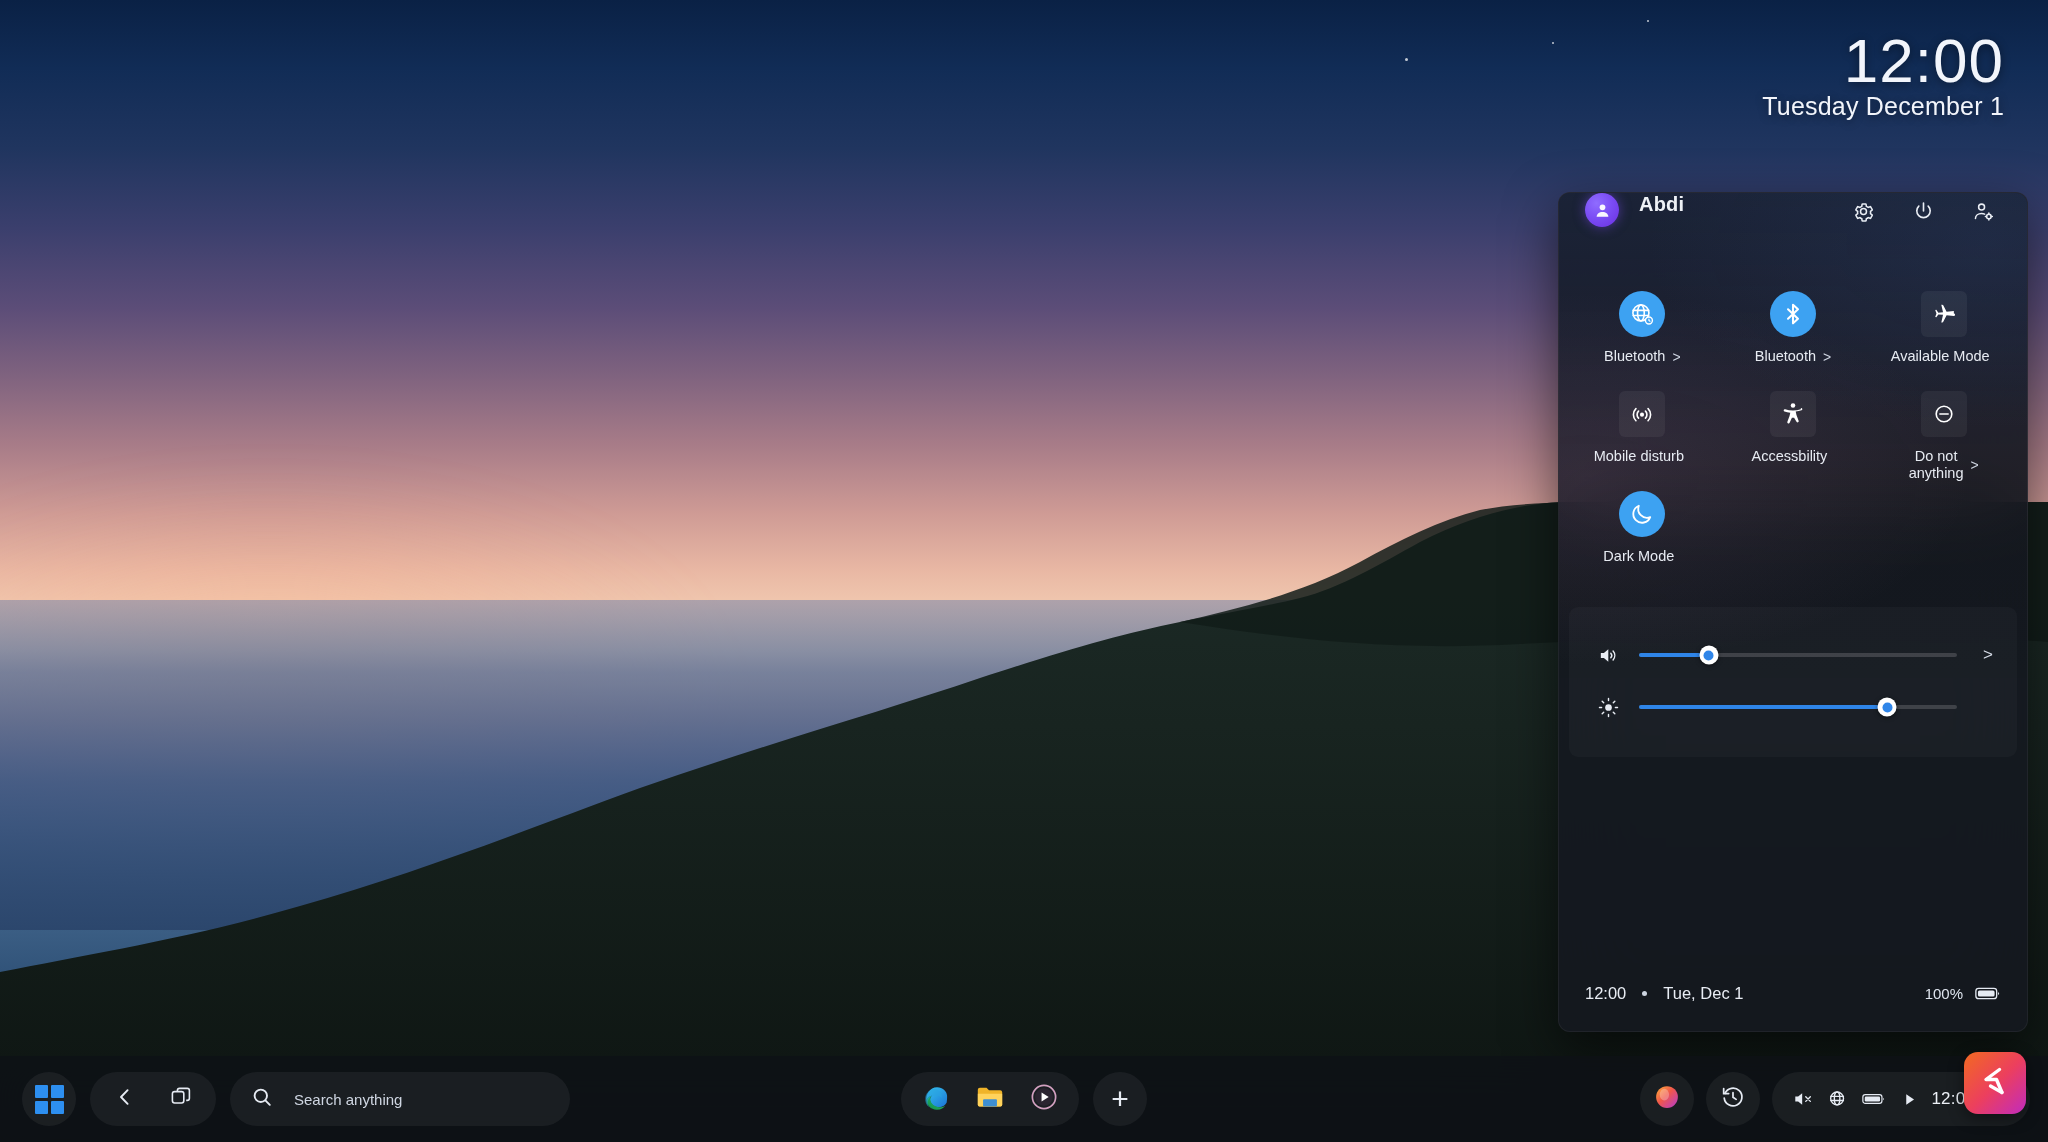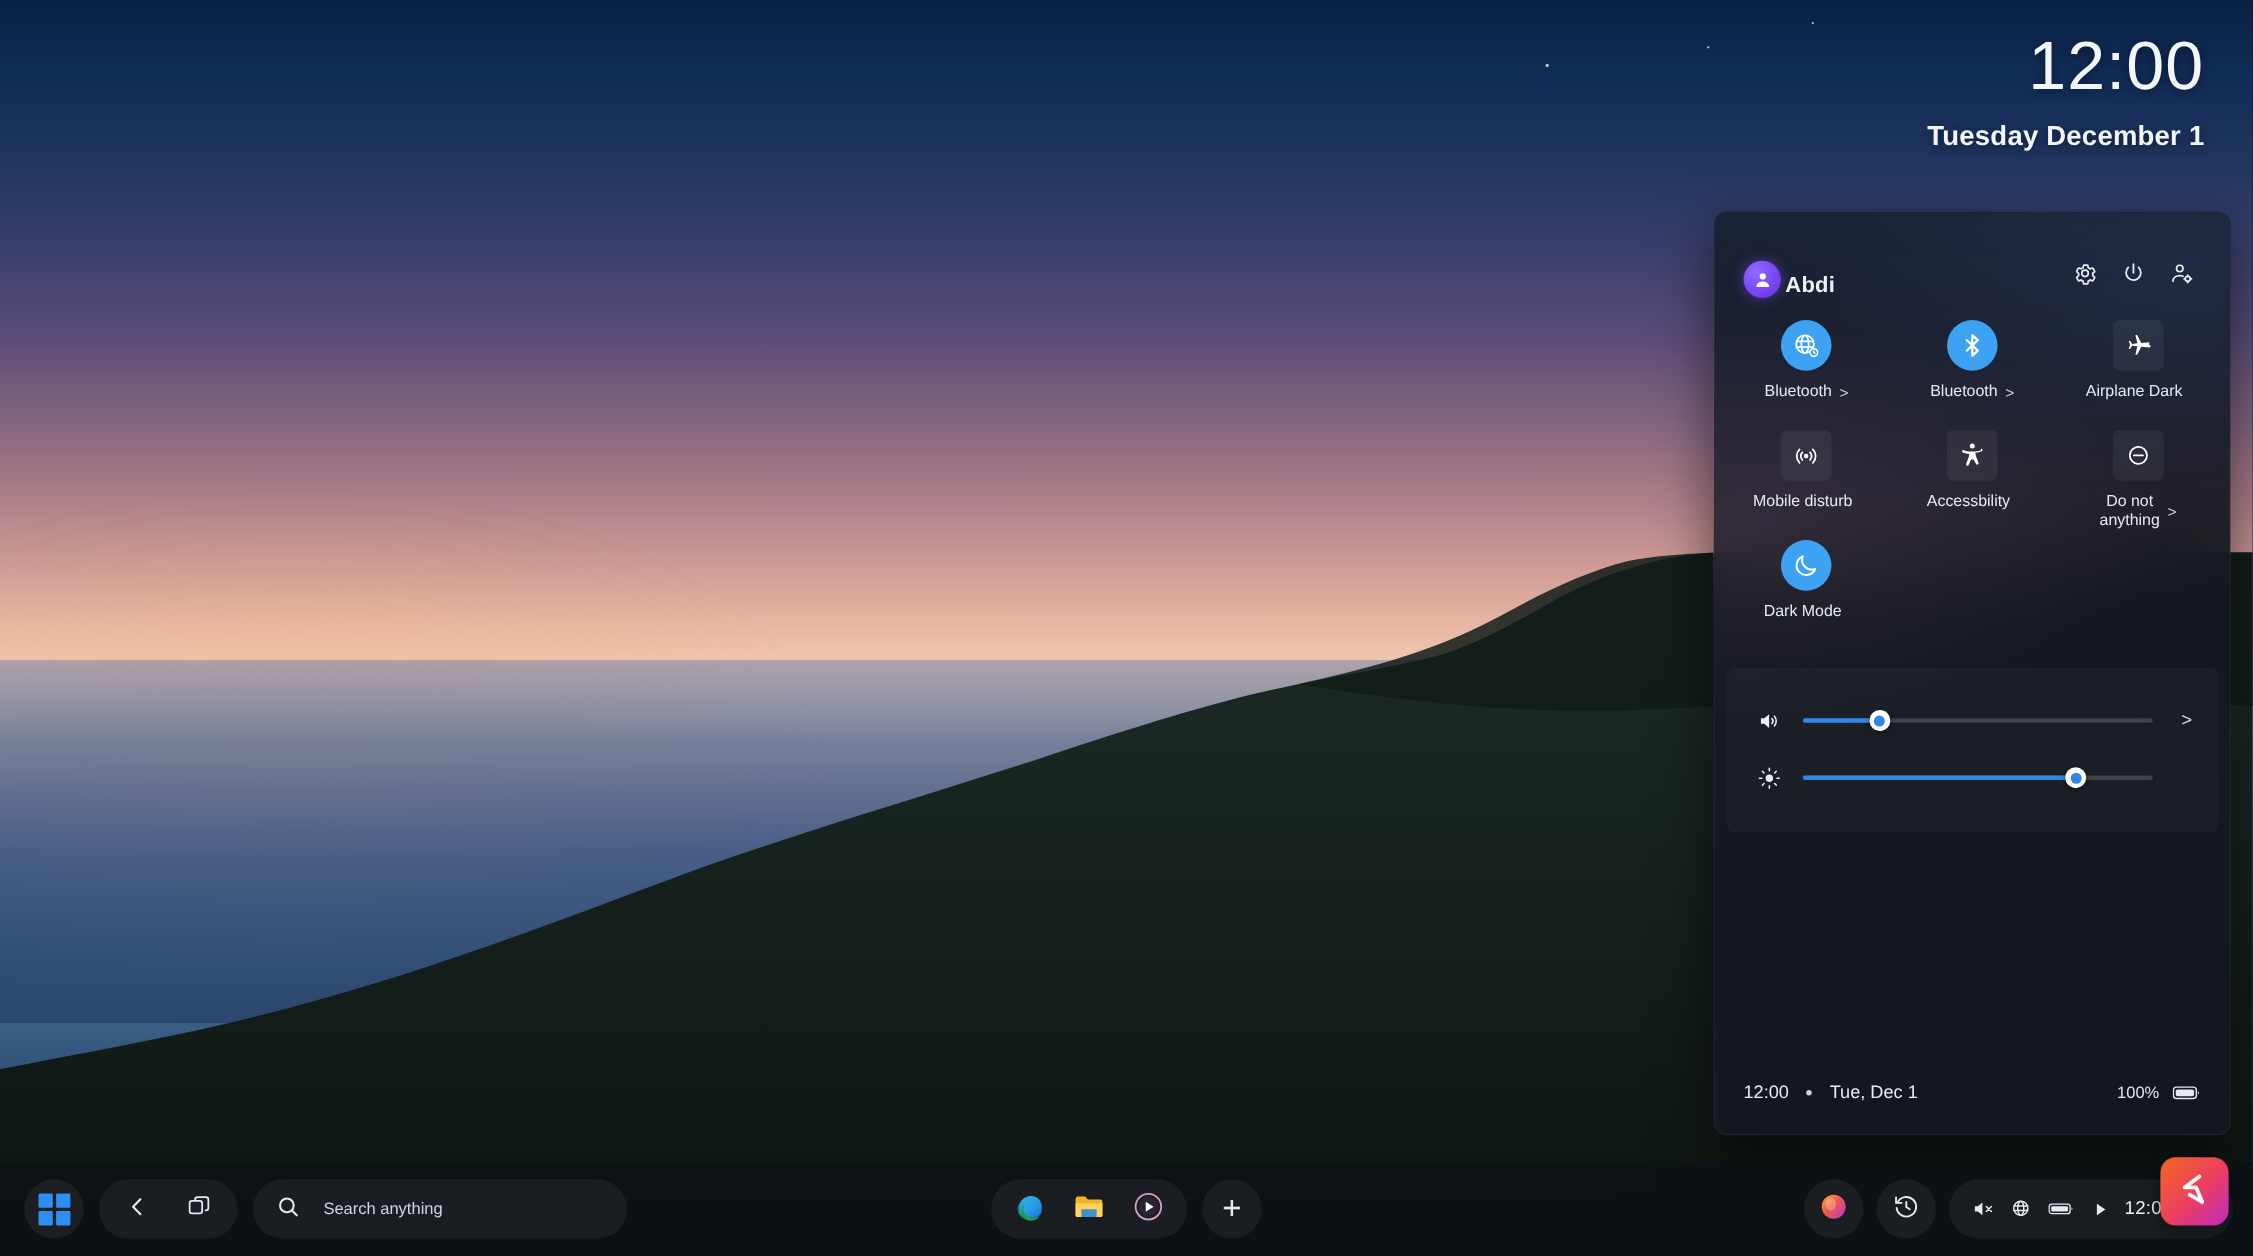--- a/index.html
+++ b/index.html
@@ -74,22 +74,21 @@
   .desk-clock {
     position:absolute; right:44px; top:30px;
     text-align:right;
     color:#f2f5fb;
     text-shadow:0 2px 10px rgba(0,0,0,.45);
   }
   .desk-clock .t {
     font-size:62px; font-weight:300; letter-spacing:1px; line-height:1;
   }
   .desk-clock .d {
-    margin-top:18px;
-    font-size:25px; font-weight:700; letter-spacing:.2px;
+    font-size:25px; font-weight:400; letter-spacing:.2px;
   }
 
   
   .qs-panel {
     position:absolute;
     left:1558px; top:192px;
     width:470px; height:840px;
     border-radius:12px;
     background:rgba(20,24,32,.88);
     backdrop-filter:blur(40px);
@@ -106,23 +105,23 @@
       radial-gradient(620px 300px at 6% 34%, rgba(170,120,170,.14), rgba(0,0,0,0) 62%),
       radial-gradient(520px 280px at 92% 6%, rgba(60,90,150,.16), rgba(0,0,0,0) 66%),
       linear-gradient(to bottom, rgba(28,40,66,.55) 0%, rgba(14,17,24,.2) 34%, rgba(10,12,16,.0) 60%);
     pointer-events:none;
   }
 
   
   .qs-head {
     position:relative; z-index:2;
     height:78px;
-    display:flex; align-items:flex-end;
+    display:flex; align-items:flex-start;
     padding:0 24px 0 26px;
-    gap:4px;
+    gap:20px;
   }
   .avatar {
     width:34px; height:34px; border-radius:50%;
     background:radial-gradient(circle at 34% 30%, #8f6cff 0%, #7b4df5 45%, #6a2fe0 100%);
     display:flex; align-items:center; justify-content:center;
     flex:none;
     box-shadow:0 0 12px rgba(126,77,245,.5);
   }
   .avatar svg { width:19px; height:19px; }
   .user-name { font-size:20px; font-weight:700; letter-spacing:.2px; }
@@ -430,21 +429,21 @@
         </div>
       </div>
 
       <div class="tile">
         <div class="tile-ico off">
           <svg viewBox="0 0 24 24" fill="#ffffff">
             <path d="M21.1 9.3 14.4 10l-3.1-6.1a1 1 0 0 0-.9-.55h-.9l1.6 6.95-4.3.45-1.9-2.6-1 .1 1.15 3.3-1.15 3.3 1 .1 1.9-2.6 4.3.45-1.6 6.95h.9a1 1 0 0 0 .9-.55l3.1-6.1 6.7.7a1.1 1.1 0 0 0 0-2.2z"></path>
           </svg>
         </div>
         <div class="tile-label-row">
-          <span class="tile-label">Airplane Dark</span>
+          <span class="tile-label">Available Mode</span>
           <span class="tile-chev"></span>
         </div>
       </div>
 
 
       <div class="tile">
         <div class="tile-ico off">
           <svg viewBox="0 0 24 24" fill="none" stroke="#ffffff" stroke-width="1.5" stroke-linecap="round">
             <circle cx="12" cy="12.6" r="1.9" fill="#ffffff" stroke="none"></circle>
             <path d="M8.8 15.8a4.5 4.5 0 0 1 0-6.4"></path>

